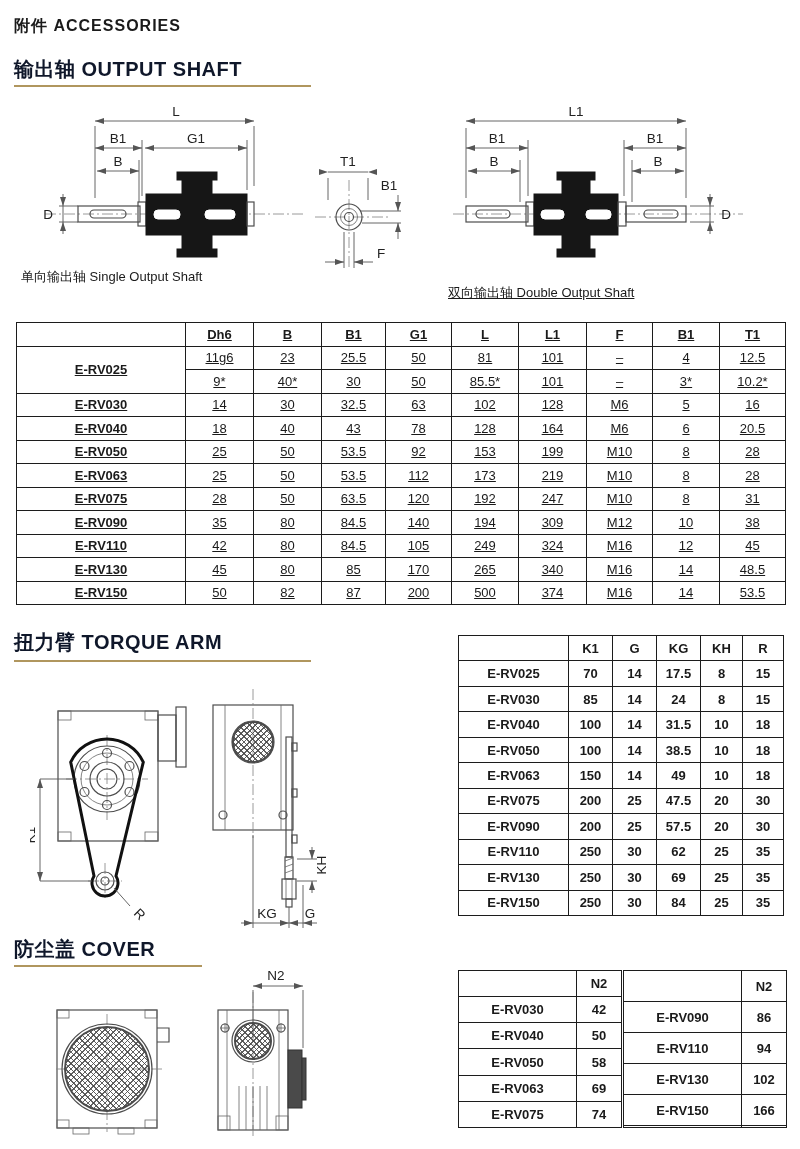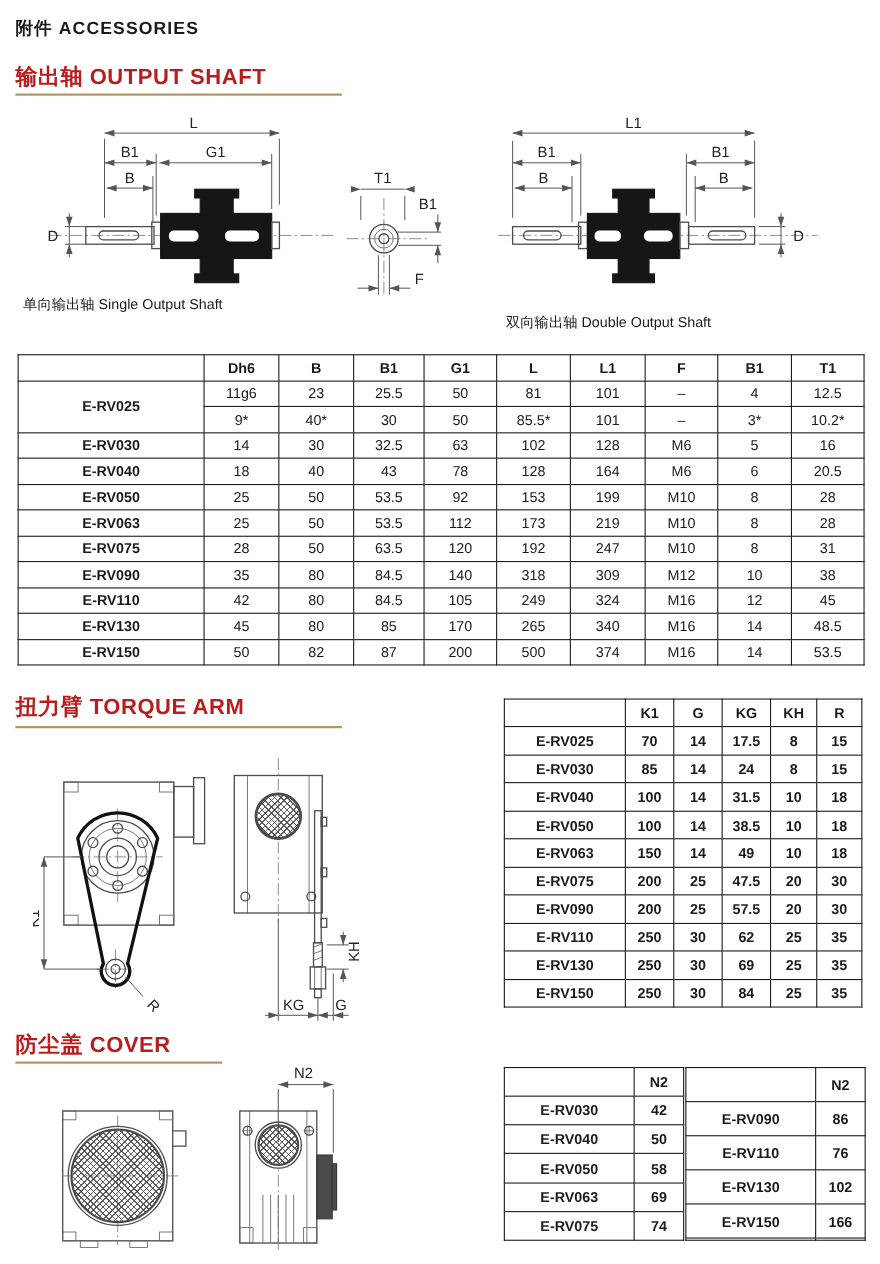--- a/index.html
+++ b/index.html
@@ -1,26 +1,26 @@
 <!DOCTYPE html>
 <html><head>
 <meta charset="utf-8">
 <style>
   html,body{margin:0;padding:0;background:#fff;}
   body{width:800px;height:1149px;position:relative;font-family:"Liberation Sans",sans-serif;color:#1a1a1a;overflow:hidden;}
   .abs{position:absolute;}
   .page-title{font-size:16px;font-weight:bold;letter-spacing:1px;}
-  .gold-head{font-size:20px;font-weight:bold;color:#b91c1c;letter-spacing:.5px;}
+  .gold-head{font-size:20px;font-weight:bold;color:#0f172a;letter-spacing:.5px;}
   .gold-rule{height:2px;background:#B0965E;}
   .caption{font-size:13px;color:#1a1a1a;}
   table{border-collapse:collapse;table-layout:fixed;position:absolute;}
   th,td{border:1px solid #1c1c1c;text-align:center;vertical-align:middle;font-size:13px;padding:0;overflow:hidden;white-space:nowrap;}
   table{border:1.5px solid #1c1c1c;}
   th{font-weight:bold;}
-  .t-main{left:16px;top:322px;width:769px;height:283px;}
+  .t-main{left:16px;top:322px;width:769px;height:283px;text-decoration:underline;}
   .t-main td{font-weight:normal;}
   .t-main td.model{font-weight:bold;}
   .t-torque{left:458px;top:635px;width:325px;height:281px;}
   .t-torque td{font-weight:bold;}
   .t-cover-l{left:458px;top:970px;width:163px;height:158px;}
   .t-cover-r{left:623px;top:970px;width:163px;height:158px;}
   .t-cover-l td,.t-cover-r td{font-weight:bold;}
   
   svg text{font-size:13.5px;fill:#222;font-family:"Liberation Sans",sans-serif;}
   .ol{fill:none;stroke:#4d4d4d;stroke-width:1.2;}
@@ -123,21 +123,21 @@
   <rect class="ol" x="170" y="104" width="8" height="24"></rect>
   <rect class="ol" x="178" y="108" width="60" height="16"></rect>
   <rect class="ol" x="196" y="112" width="34" height="8" rx="4"></rect>
 
   <path class="dim" d="M242,108 H266 M242,124 H266 M262,96 V136"></path>
   <path class="arr" d="M262,108 l-3,-9 h6 z M262,124 l-3,9 h6 z"></path>
   <text x="278" y="121" text-anchor="middle">D</text>
 </svg>
 
 <div class="abs caption" style="left:21px;top:268px;">单向输出轴 Single Output Shaft</div>
-<div class="abs caption" style="left:460px;top:284px;">双向输出轴 Double Output Shaft</div>
+<div class="abs caption" style="left:448px;top:284px;text-decoration:underline;">双向输出轴 Double Output Shaft</div>
 
 <table class="t-main">
   <colgroup>
       <col style="width:169px">
       <col style="width:68px">
       <col style="width:68px">
       <col style="width:64px">
       <col style="width:66px">
       <col style="width:67px">
       <col style="width:68px">
@@ -240,21 +240,21 @@
         <td>M10</td>
         <td>8</td>
         <td>31</td>
       </tr>
       <tr>
         <td class="model">E-RV090</td>
         <td>35</td>
         <td>80</td>
         <td>84.5</td>
         <td>140</td>
-        <td>318</td>
+        <td>194</td>
         <td>309</td>
         <td>M12</td>
         <td>10</td>
         <td>38</td>
       </tr>
       <tr>
         <td class="model">E-RV110</td>
         <td>42</td>
         <td>80</td>
         <td>84.5</td>
@@ -533,21 +533,21 @@
       <tr>
         <th></th>
         <th>N2</th>
       </tr>
       <tr>
         <td class="model">E-RV090</td>
         <td>86</td>
       </tr>
       <tr>
         <td class="model">E-RV110</td>
-        <td>76</td>
+        <td>94</td>
       </tr>
       <tr>
         <td class="model">E-RV130</td>
         <td>102</td>
       </tr>
       <tr>
         <td class="model">E-RV150</td>
         <td>166</td>
       </tr>
       <tr>

